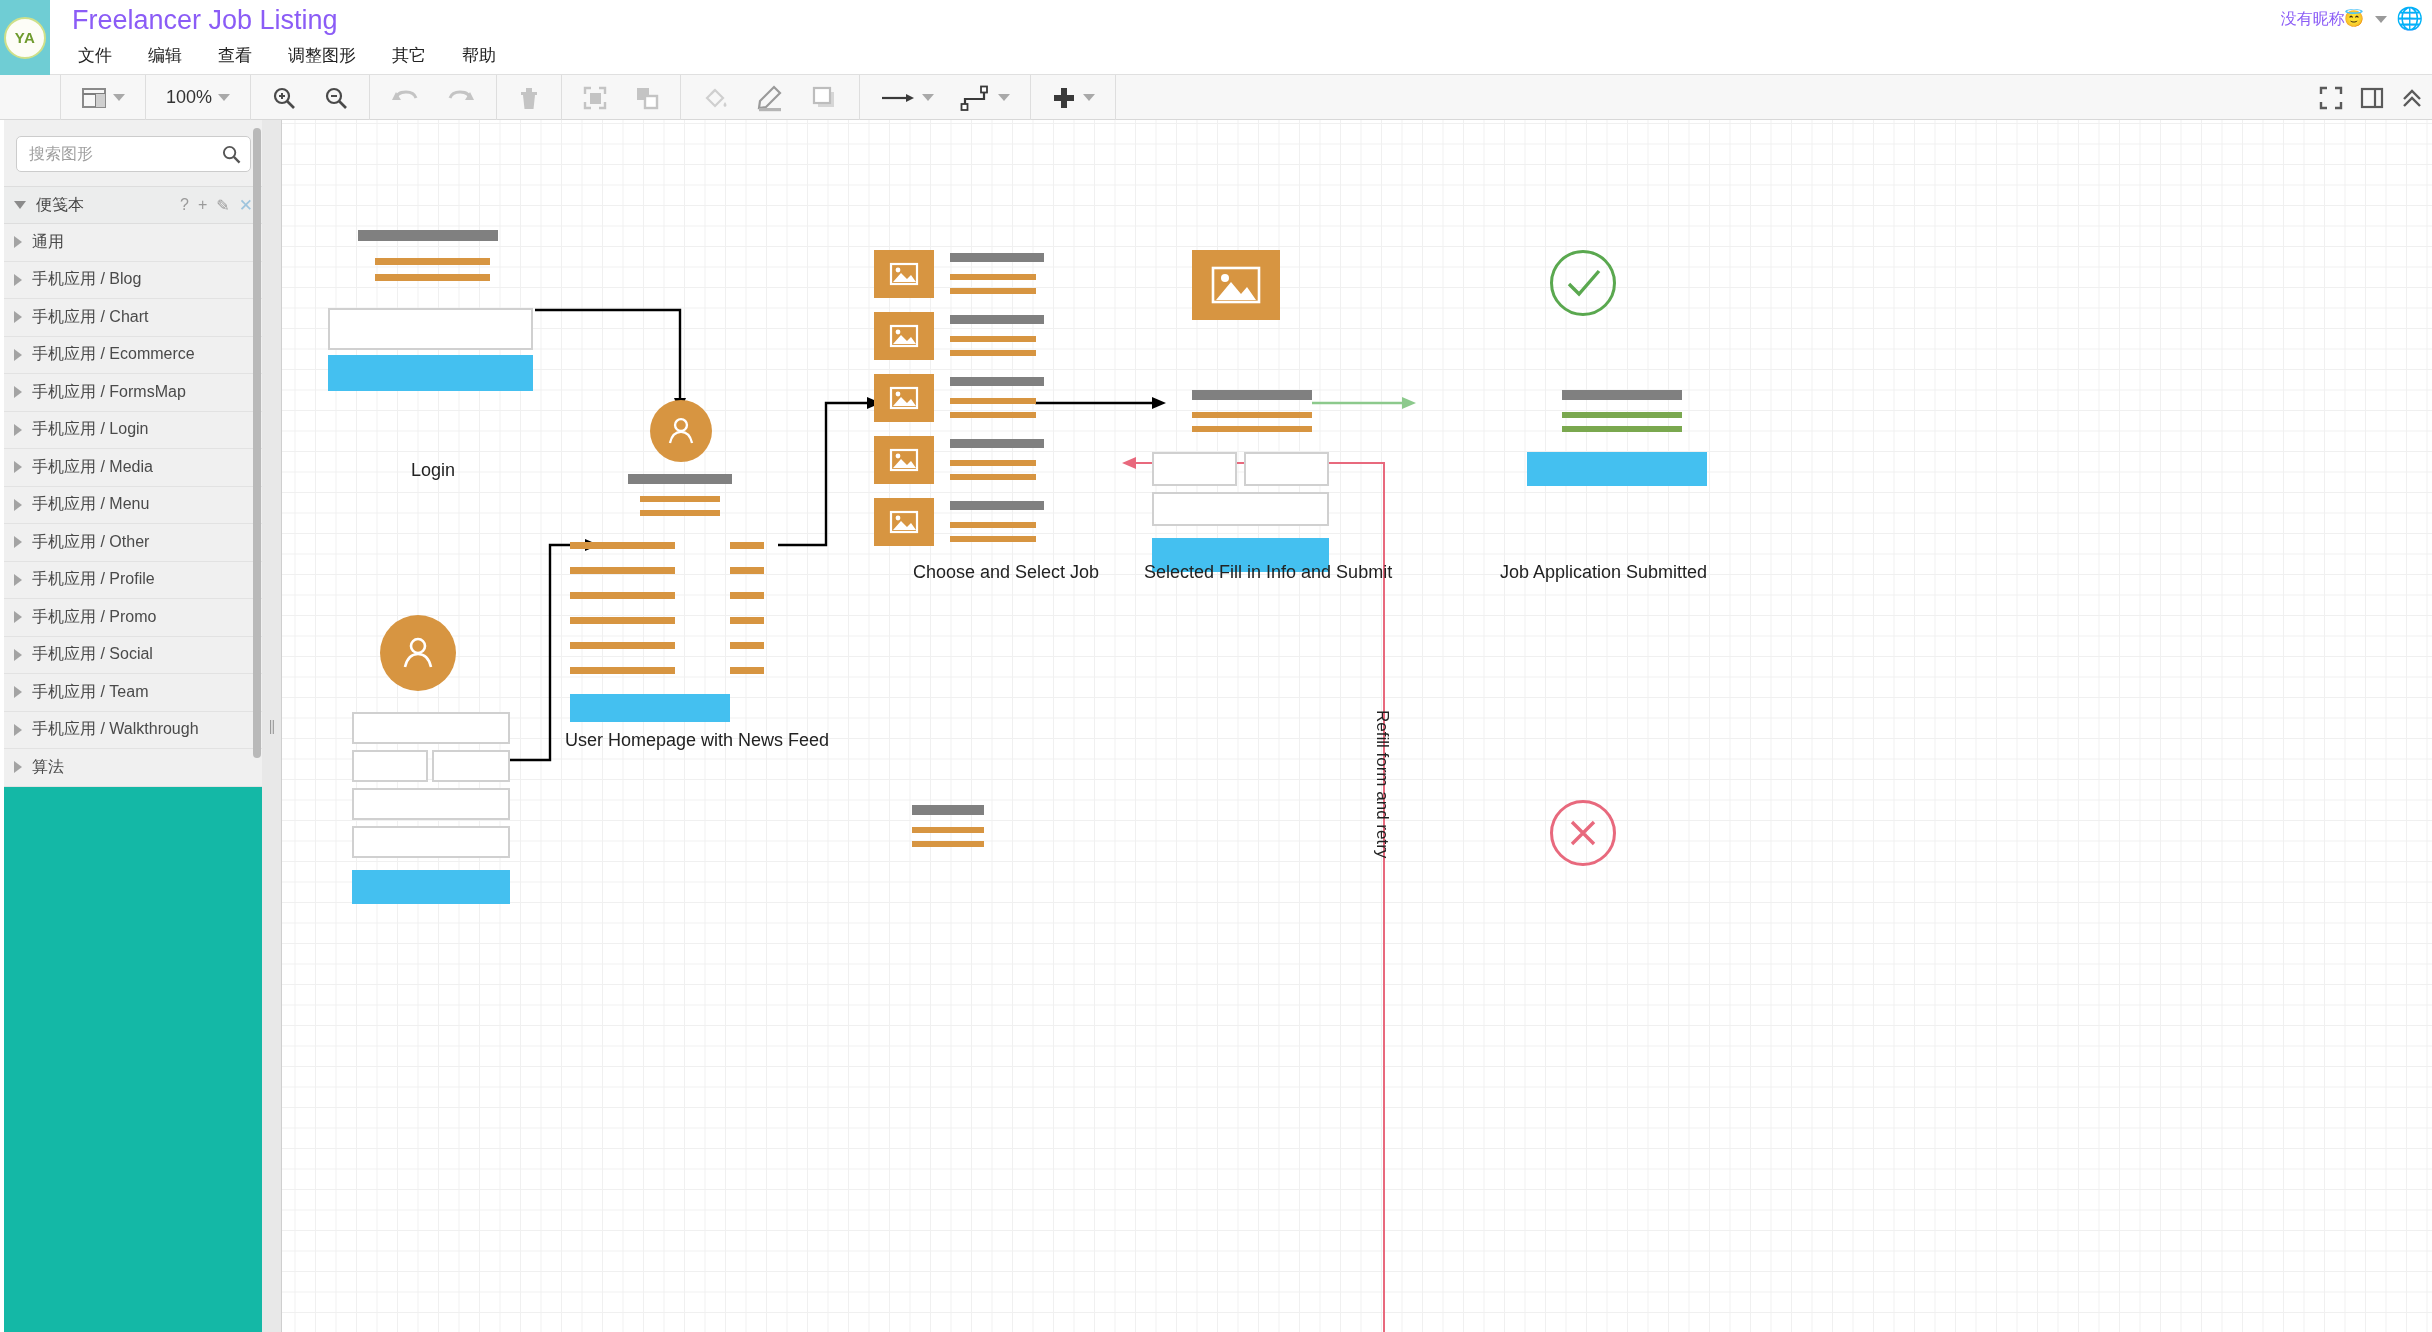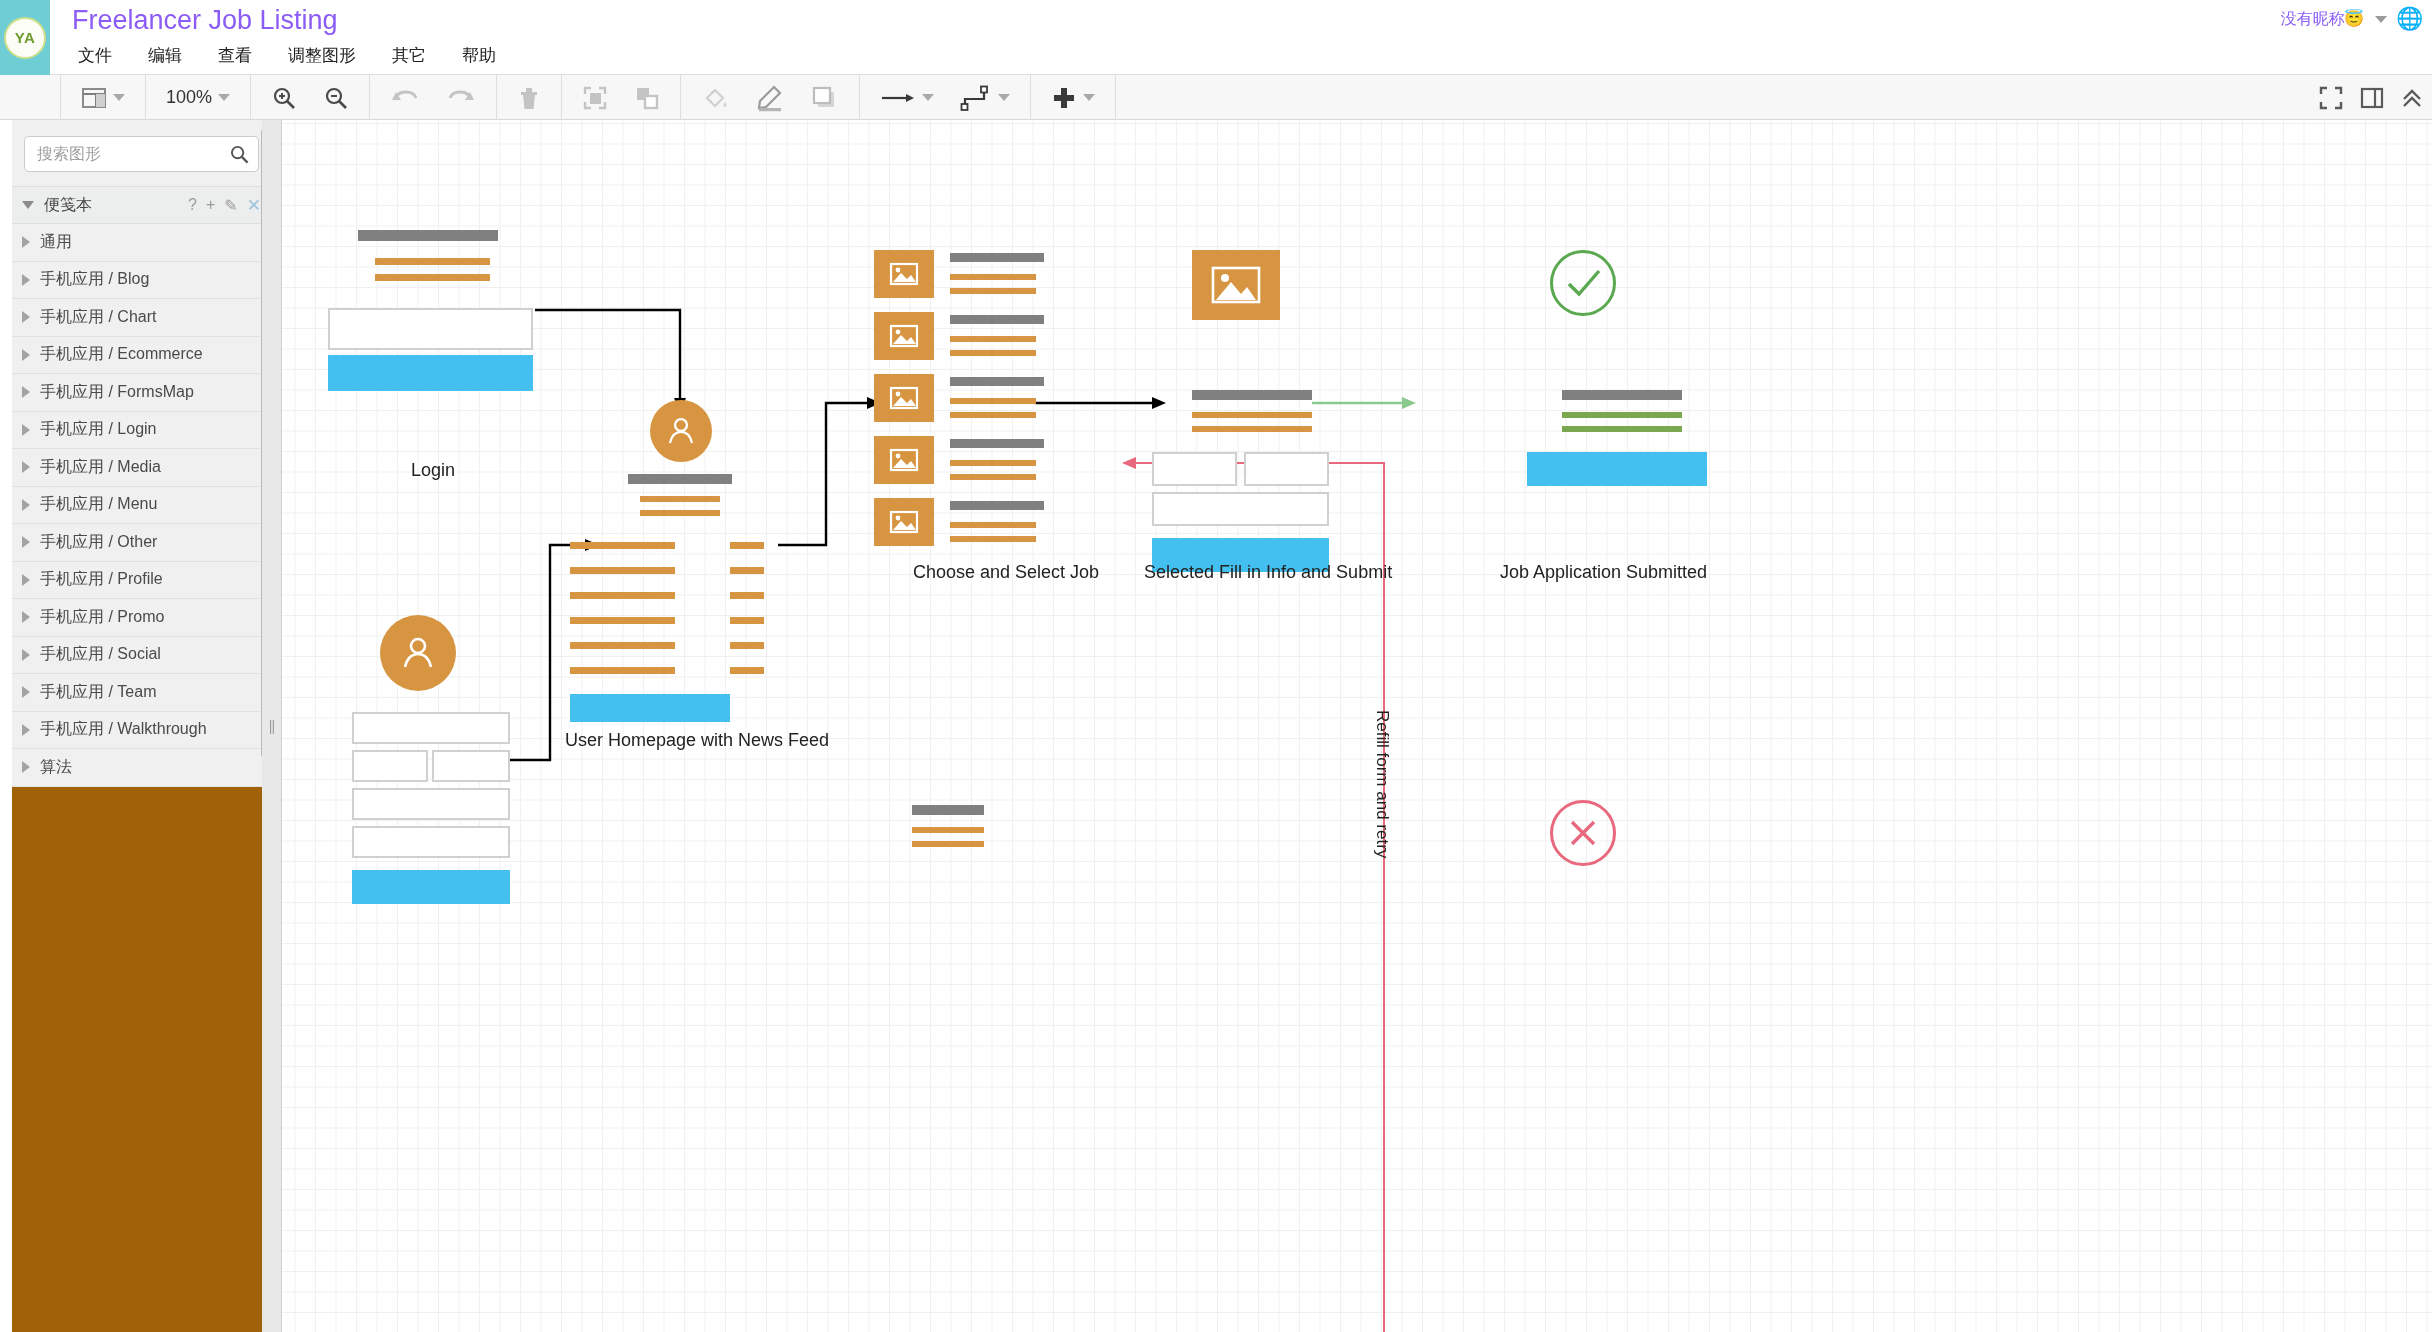--- a/index.html
+++ b/index.html
@@ -70,22 +70,22 @@
     border-right: 6px solid transparent; border-top: 7px solid #a9a9a9;
   }
   .ic { fill: none; stroke: #8a8a8a; stroke-width: 2; }
   .tb-right {
     position: absolute; right: 8px; top: 0; height: 45px;
     display: flex; align-items: center; gap: 16px;
   }
 
   
   .sidebar {
-    position: absolute; left: 12px; top: 120px; width: 260px; height: 1212px;
-    background: #a16207; border-right: 1px solid #cfcfcf; overflow: hidden;
+    position: absolute; left: 4px; top: 120px; width: 260px; height: 1212px;
+    background: #14b8a6; border-right: 1px solid #cfcfcf; overflow: hidden;
   }
   .search-wrap { padding: 16px 12px 14px 12px; background: #f0f0f0; }
   .search-box {
     position: relative; height: 36px; background: #fff;
     border: 1px solid #ccc; border-radius: 5px;
   }
   .search-box input {
     width: 100%; height: 100%; border: 0; outline: none; background: transparent;
     padding: 0 34px 0 12px; font-size: 16px; color: #333;
     font-family: "Liberation Sans", sans-serif;

